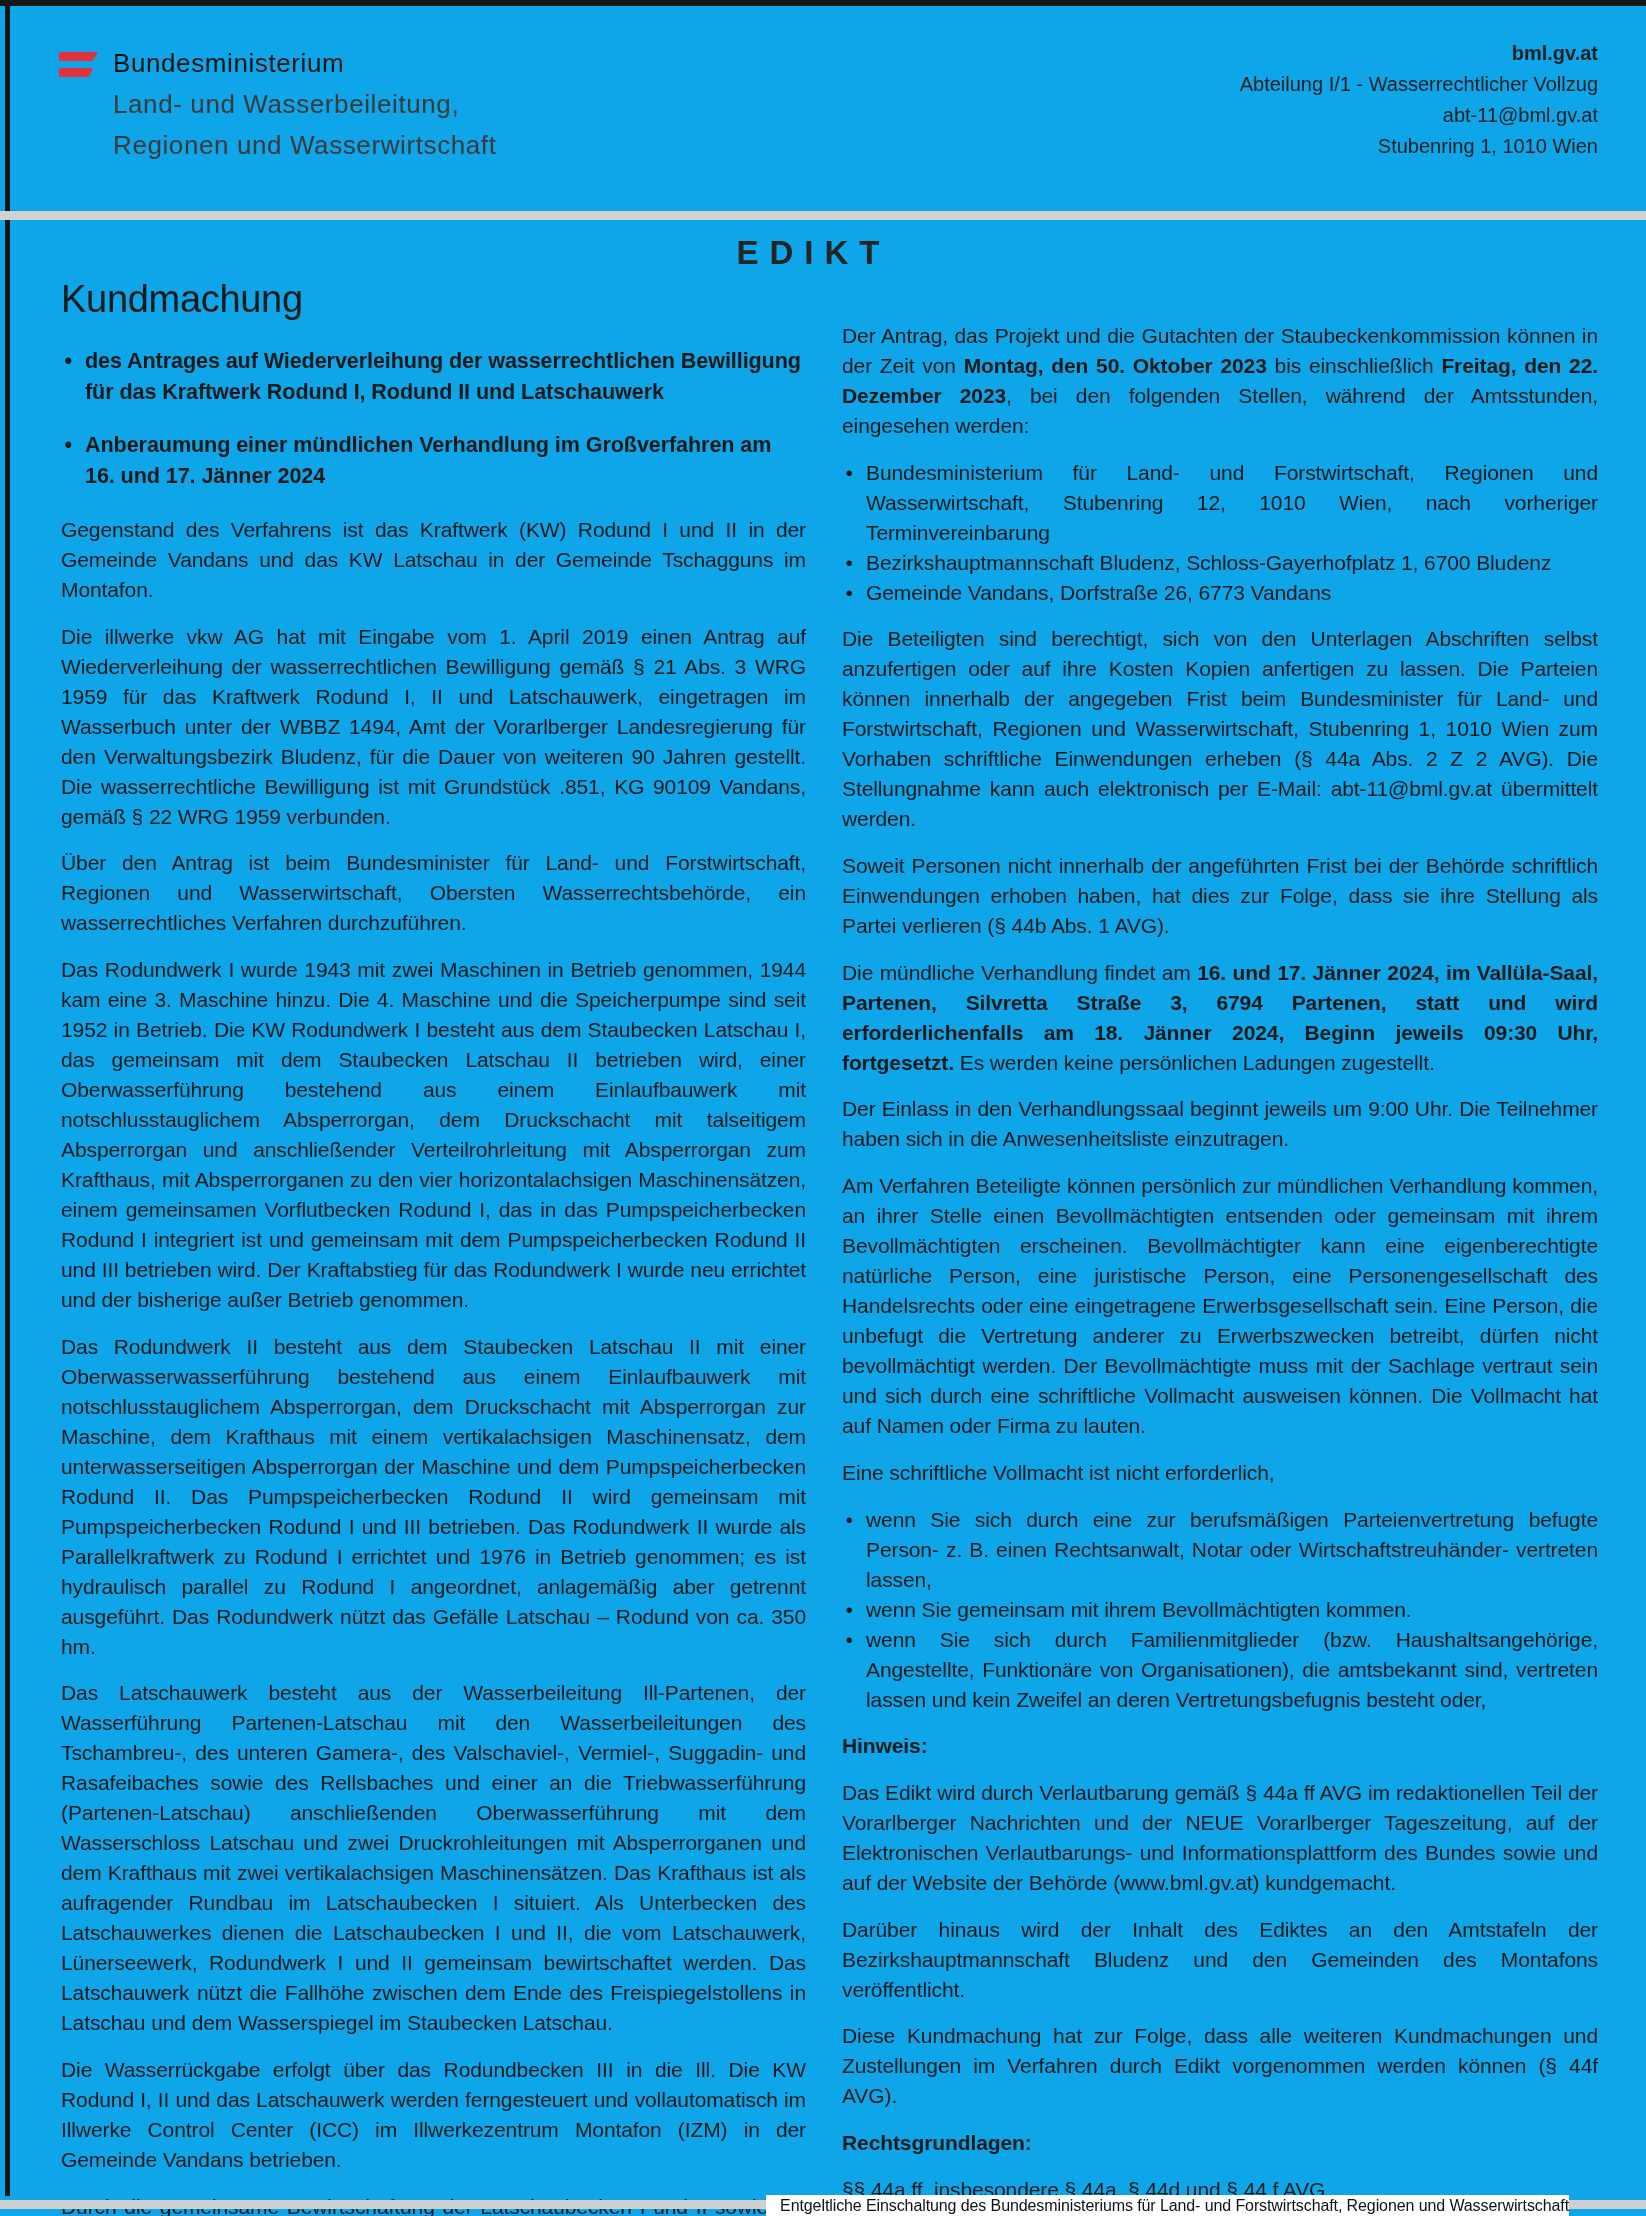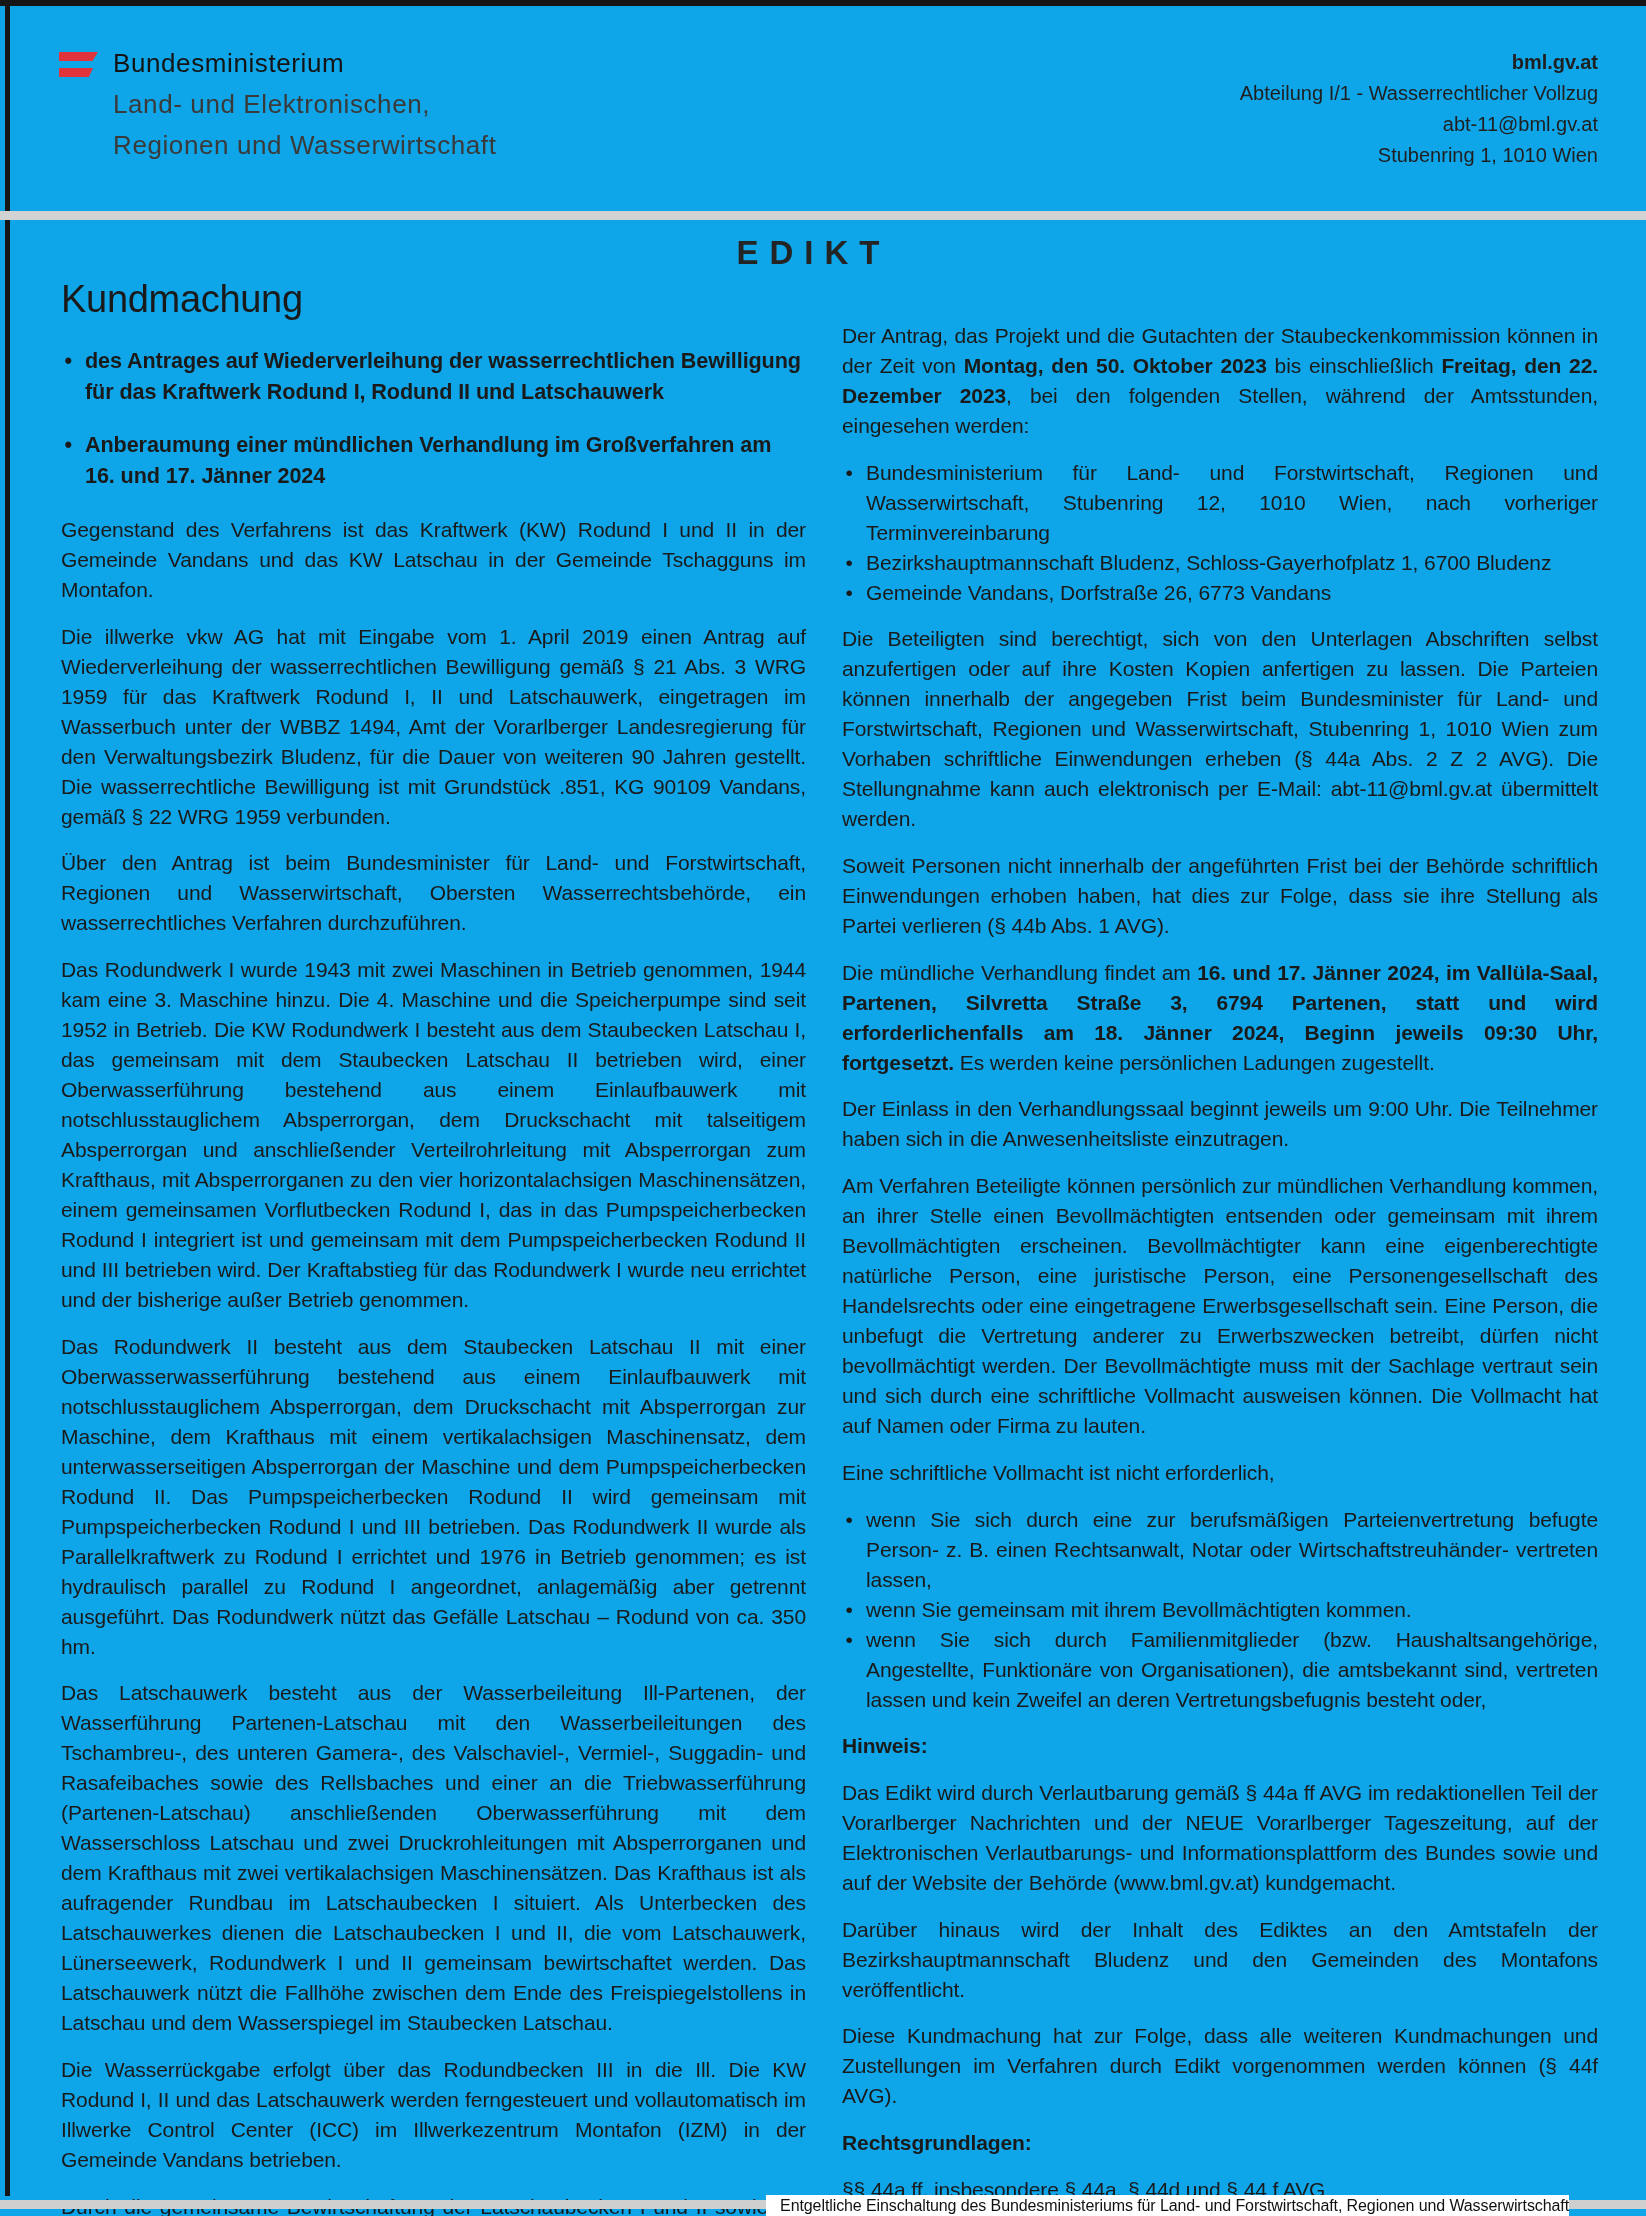--- a/index.html
+++ b/index.html
@@ -14,21 +14,21 @@
 
   
   .logo { position:absolute; left:59px; top:52px; width:39px; height:25px; }
   .logo .bar-top    { position:absolute; left:0; top:0; width:39px; height:9px; background:#e1333c;
                       clip-path:polygon(0 0,100% 0,86% 100%,0 100%); }
   .logo .bar-bottom { position:absolute; left:0; bottom:0; width:34px; height:9px; background:#e1333c;
                       clip-path:polygon(0 0,100% 0,88% 100%,0 100%); }
   .ministry { position:absolute; left:113px; top:43px; font-size:26px; line-height:41px;
               color:#3a3a3a; letter-spacing:0.6px; }
   .ministry .line1 { color:#141414; }
-  .contact { position:absolute; right:49px; top:47px; text-align:right;
+  .contact { position:absolute; right:49px; top:38px; text-align:right;
              font-size:20px; line-height:31px; color:#1f1f1f; }
   .contact .site { font-weight:bold; }
 
   
   .edikt { position:absolute; left:0; top:234px; width:1627px; text-align:center;
            font-size:33px; font-weight:bold; letter-spacing:11px; color:#242424; }
 
   
   .col { position:absolute; font-size:21px; line-height:30px; text-align:justify;
          letter-spacing:-0.1px; hyphens:auto; }
@@ -67,21 +67,21 @@
 
   <div class="topbar"></div>
   <div class="leftline"></div>
 
   <div class="logo">
     <div class="bar-top"></div>
     <div class="bar-bottom"></div>
   </div>
   <div class="ministry">
     <div class="line1">Bundesministerium</div>
-    <div>Land- und Elektronischen,</div>
+    <div>Land- und Wasserbeileitung,</div>
     <div>Regionen und Wasserwirtschaft</div>
   </div>
   <div class="contact">
     <div class="site">bml.gv.at</div>
     <div>Abteilung I/1 - Wasserrechtlicher Vollzug</div>
     <div>abt-11@bml.gv.at</div>
     <div>Stubenring 1, 1010 Wien</div>
   </div>
 
   <div class="divider"></div>

